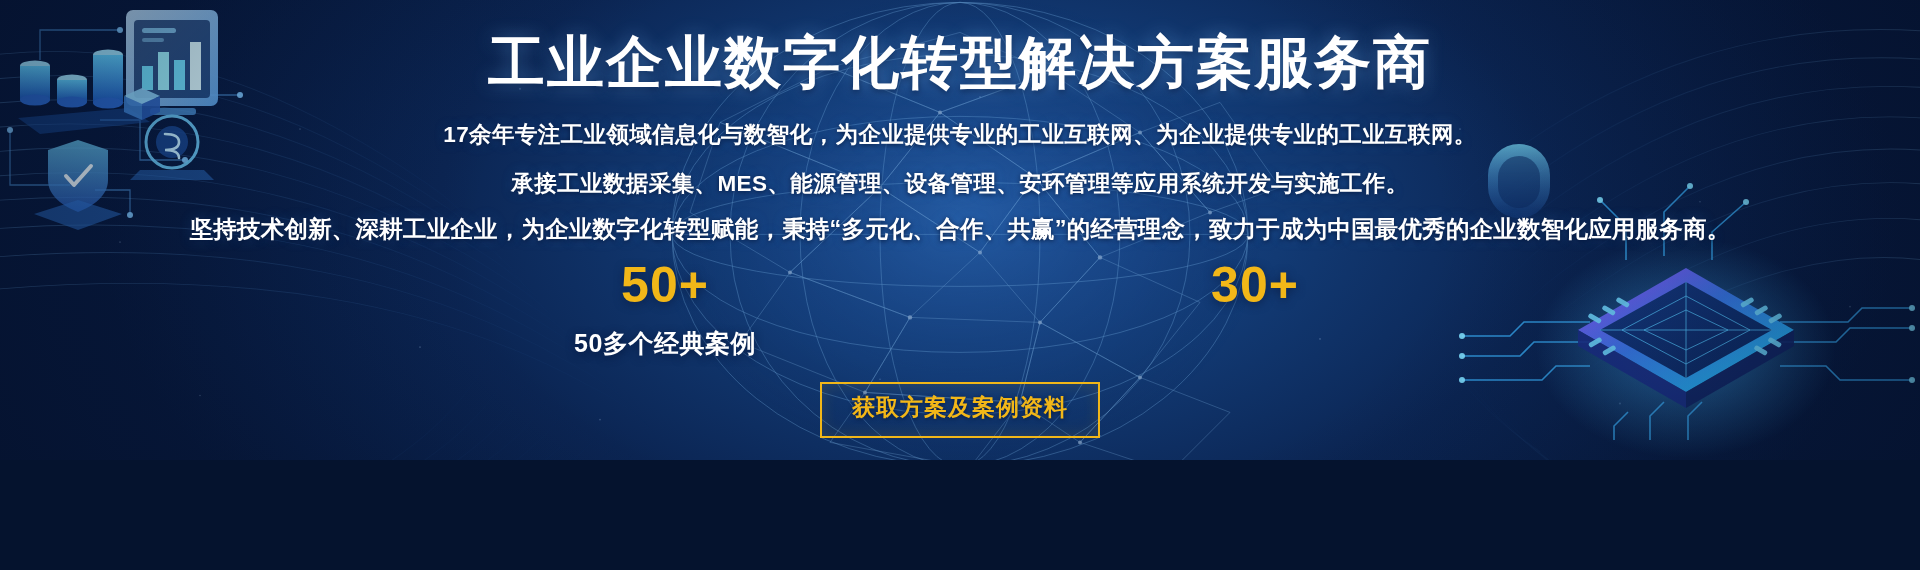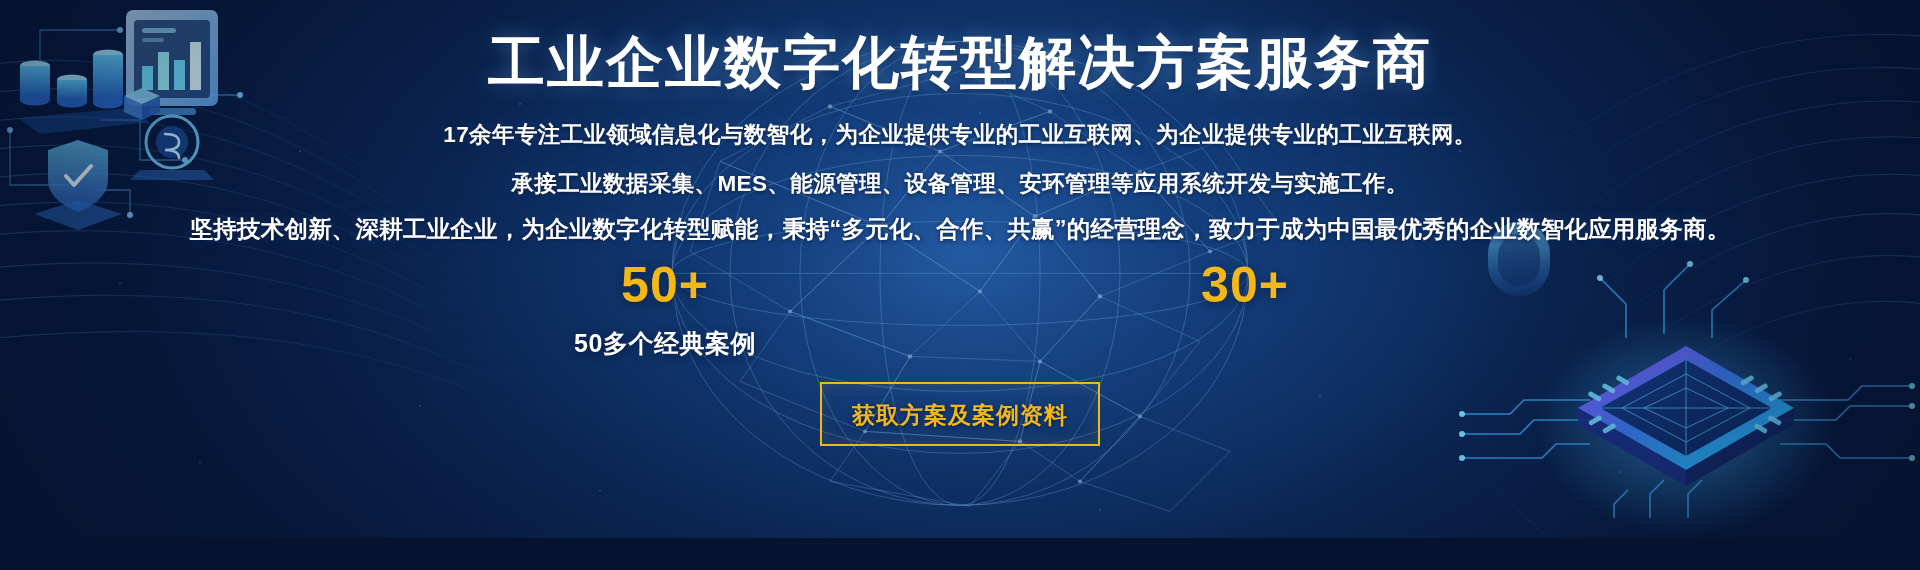--- a/index.html
+++ b/index.html
@@ -6,21 +6,21 @@
   html,body { background:#05132e; }
   body {
     width:1920px; height:570px;
     font-family:"Liberation Sans","DejaVu Sans",sans-serif;
     overflow:hidden;
   }
 
   
   .banner{
     position:relative;
-    width:1920px; height:538px;
+    width:1920px; height:460px;
     overflow:hidden;
     background:
       radial-gradient(ellipse 900px 520px at 52% 46%, #1b4a8e 0%, #123a74 32%, #0b2553 62%, #071a40 100%),
       linear-gradient(110deg,#061633 0%,#0a2352 28%,#113a75 52%,#0a2450 78%,#061533 100%);
   }
   
   .vignette{
     position:absolute; inset:0;
     background:
       radial-gradient(ellipse 1200px 700px at 50% 50%, rgba(0,0,0,0) 40%, rgba(3,10,28,.55) 100%);
@@ -70,41 +70,41 @@
   }
   .sub1{ top:119px; font-size:22.5px; letter-spacing:.4px; }
   .sub2{ top:168px; font-size:22.5px; letter-spacing:.4px; }
   .sub3{ top:213px; font-size:23.5px; letter-spacing:.2px; }
 
   
   .stats{
     position:absolute; top:258px; left:50%;
     transform:translateX(-50%);
     display:flex; align-items:flex-start;
-    width:880px; justify-content:flex-start;
+    width:880px; justify-content:space-between;
   }
   .stat{ width:290px; text-align:center; }
   .stat-num{
     font-size:50px; font-weight:bold; color:#f2b718;
     line-height:1.08; letter-spacing:1px;
     text-shadow:0 2px 10px rgba(10,30,70,.85);
   }
   .stat-label{
     margin-top:15px;
     font-size:25px; font-weight:bold; color:#ffffff;
     letter-spacing:.5px;
     text-shadow:0 2px 8px rgba(6,22,60,.9);
   }
 
   
   .cta{
     position:absolute; top:382px; left:50%;
     transform:translateX(-50%);
     display:block;
-    padding:16px 30px 13px;
+    padding:8px 30px 13px;
     border:2px solid #f2b718;
     color:#f2b718;
     background:transparent;
     font-family:inherit;
     font-size:23px; font-weight:bold;
     letter-spacing:1px;
     cursor:pointer;
     white-space:nowrap;
     text-shadow:0 1px 4px rgba(6,22,60,.9);
     box-shadow:0 0 16px rgba(242,183,24,.14) inset;

